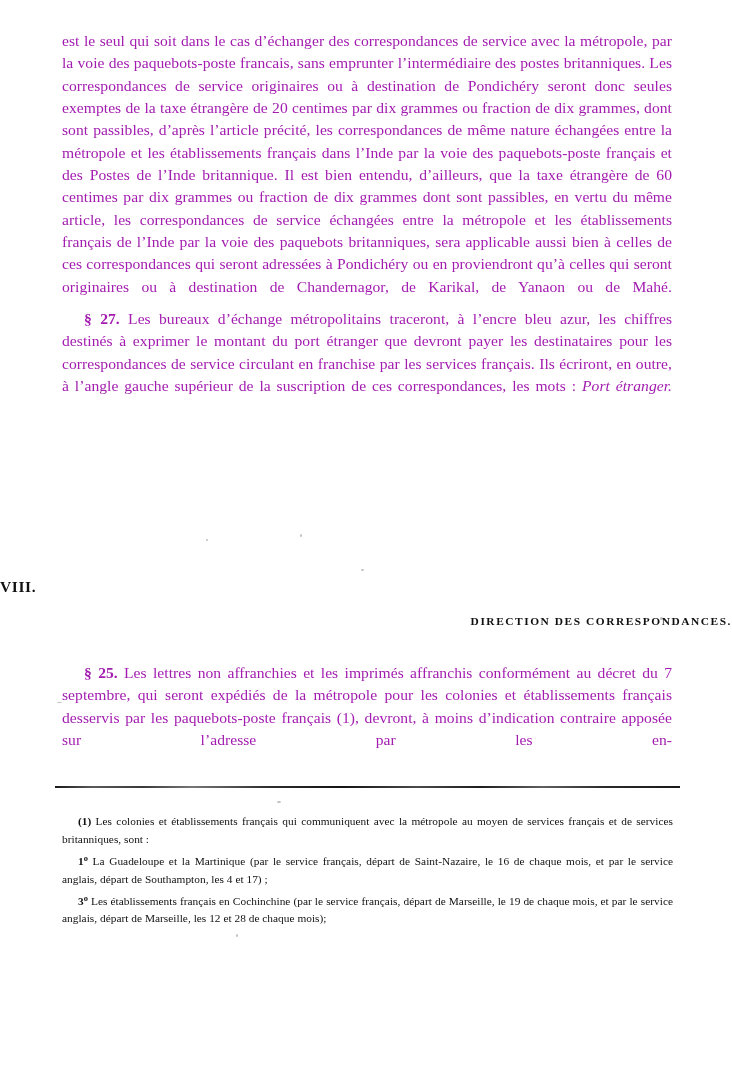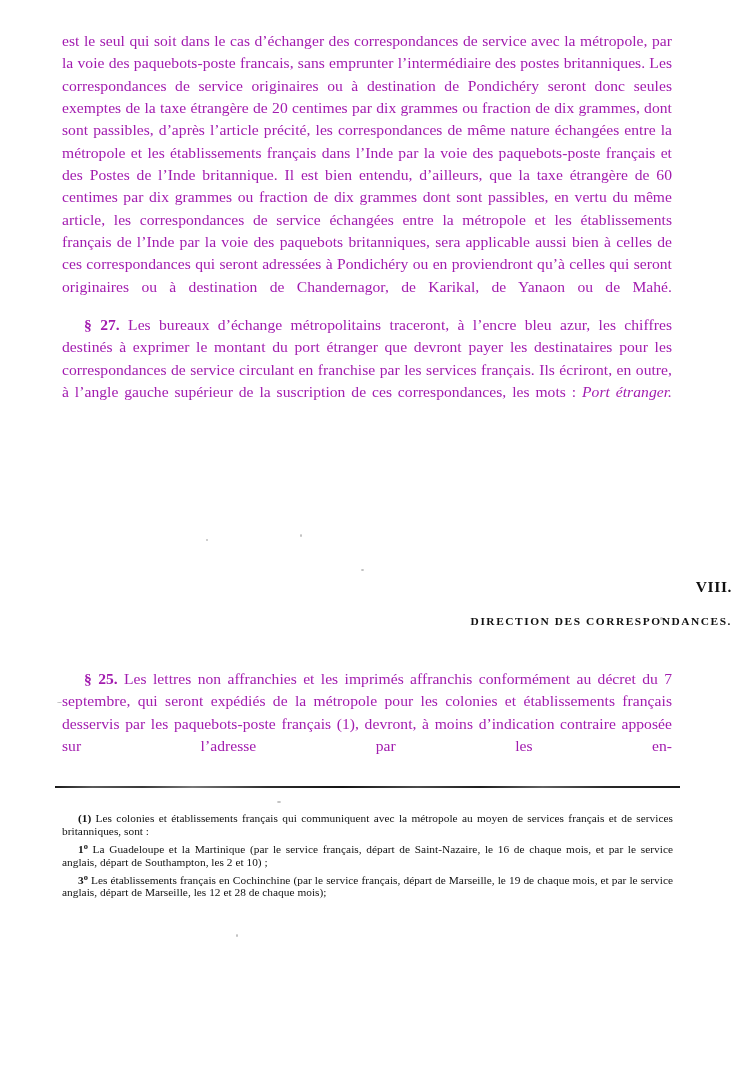--- a/index.html
+++ b/index.html
@@ -33,37 +33,37 @@
     font-size: 15.6px;
     line-height: 22.35px;
     text-align: justify;
     text-align-last: left;
     letter-spacing: 0.04px;
     word-spacing: 0.1px;
     color: #a21caf;
   }
   p.para.indent {
     text-indent: 22px;
-    margin-top: 16px;
+    margin-top: 10px;
   }
   p.para.last-justify {
     text-align: justify;
     text-align-last: justify;
   }
 
   .ital { font-style: italic; }
   .sect { font-weight: 600; }
 
   
   .heading-roman {
     position: absolute;
     left: 0;
     top: 578px;
     width: 732px;
-    text-align: right;
+    text-align: left;
     font-size: 15.5px;
     font-weight: 700;
     letter-spacing: 0.6px;
     color: #101010;
   }
   .heading-caps {
     position: absolute;
     left: 0;
     top: 615px;
     width: 732px;
@@ -108,21 +108,21 @@
   
   .footnotes {
     position: absolute;
     left: 62px;
     top: 812px;
     width: 612px;
   }
   p.fnote {
     margin: 0 1px 2px 0;
     font-size: 11.35px;
-    line-height: 13px;
+    line-height: 18px;
     text-align: justify;
     text-align-last: left;
     letter-spacing: 0.02px;
     color: #111;
   }
   p.fnote.ind {
     text-indent: 16px;
   }
   .sup-ord {
     font-size: 8.4px;
@@ -162,21 +162,21 @@
   </div>
 
   <div class="foot-rule"></div>
 
   <div class="footnotes">
     <p class="fnote ind last-justify">
       <span class="fnum">(1)</span><span> Les colonies et établissements français qui communiquent avec la métropole au moyen de services français et de services britanniques, sont :</span>
     </p>
 
     <p class="fnote ind last-justify">
-      <span class="fnum">1</span><span class="sup-ord fnum">o</span><span> La Guadeloupe et la Martinique (par le service français, départ de Saint-Nazaire, le 16 de chaque mois, et par le service anglais, départ de Southampton, les 2 et 10) ;</span>
+      <span class="fnum">1</span><span class="sup-ord fnum">o</span><span> La Guadeloupe et la Martinique (par le service français, départ de Saint-Nazaire, le 16 de chaque mois, et par le service anglais, départ de Southampton, les 4 et 17) ;</span>
     </p>
 
 
     <p class="fnote ind last-justify">
       <span class="fnum">3</span><span class="sup-ord fnum">o</span><span> Les établissements français en Cochinchine (par le service français, départ de Marseille, le 19 de chaque mois, et par le service anglais, départ de Marseille, les 12 et 28 de chaque mois);</span>
     </p>
 
   </div>
 
   <div class="speck" style="left:206px; top:539px; width:2px; height:2px;"></div>

